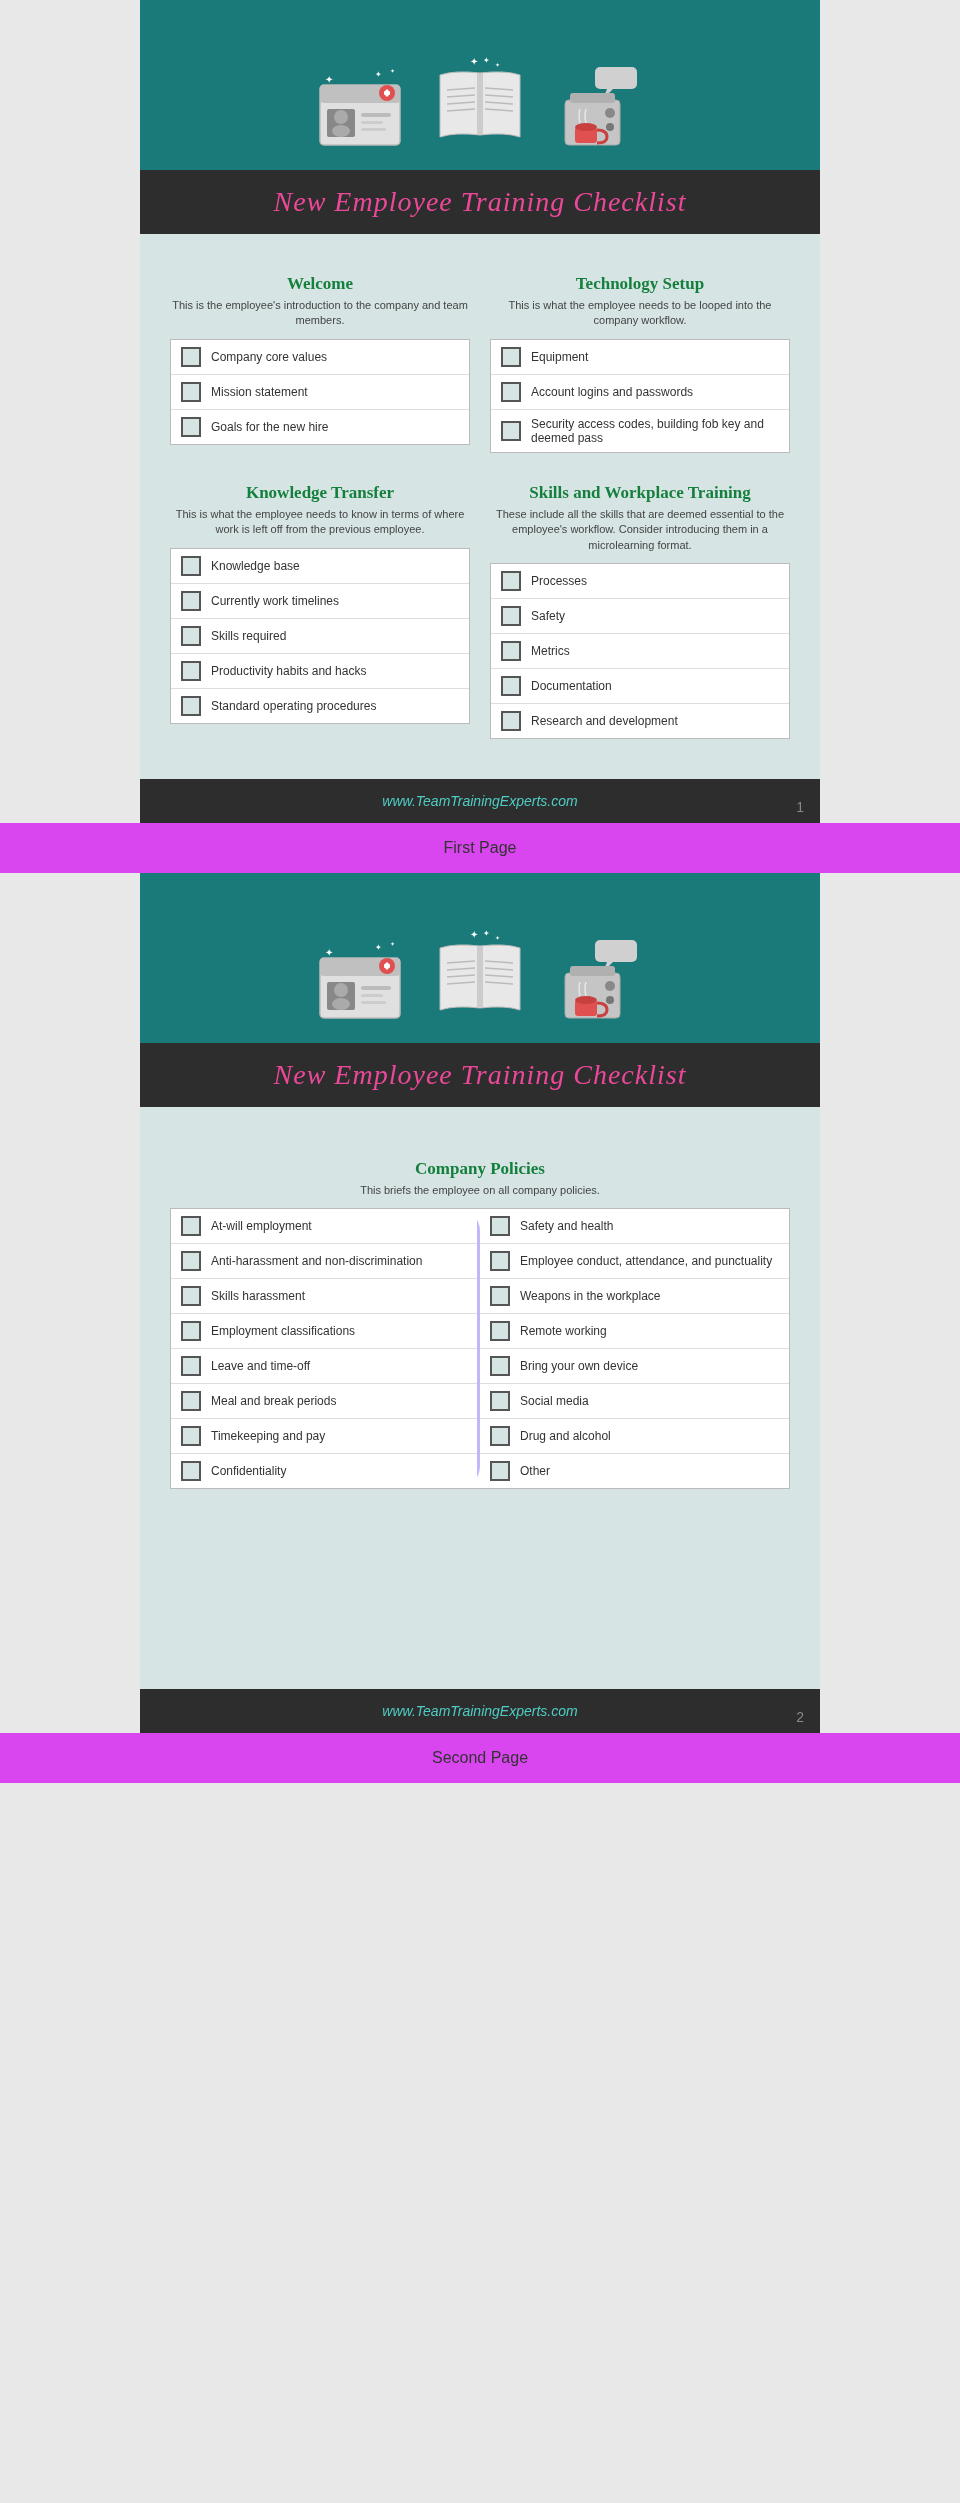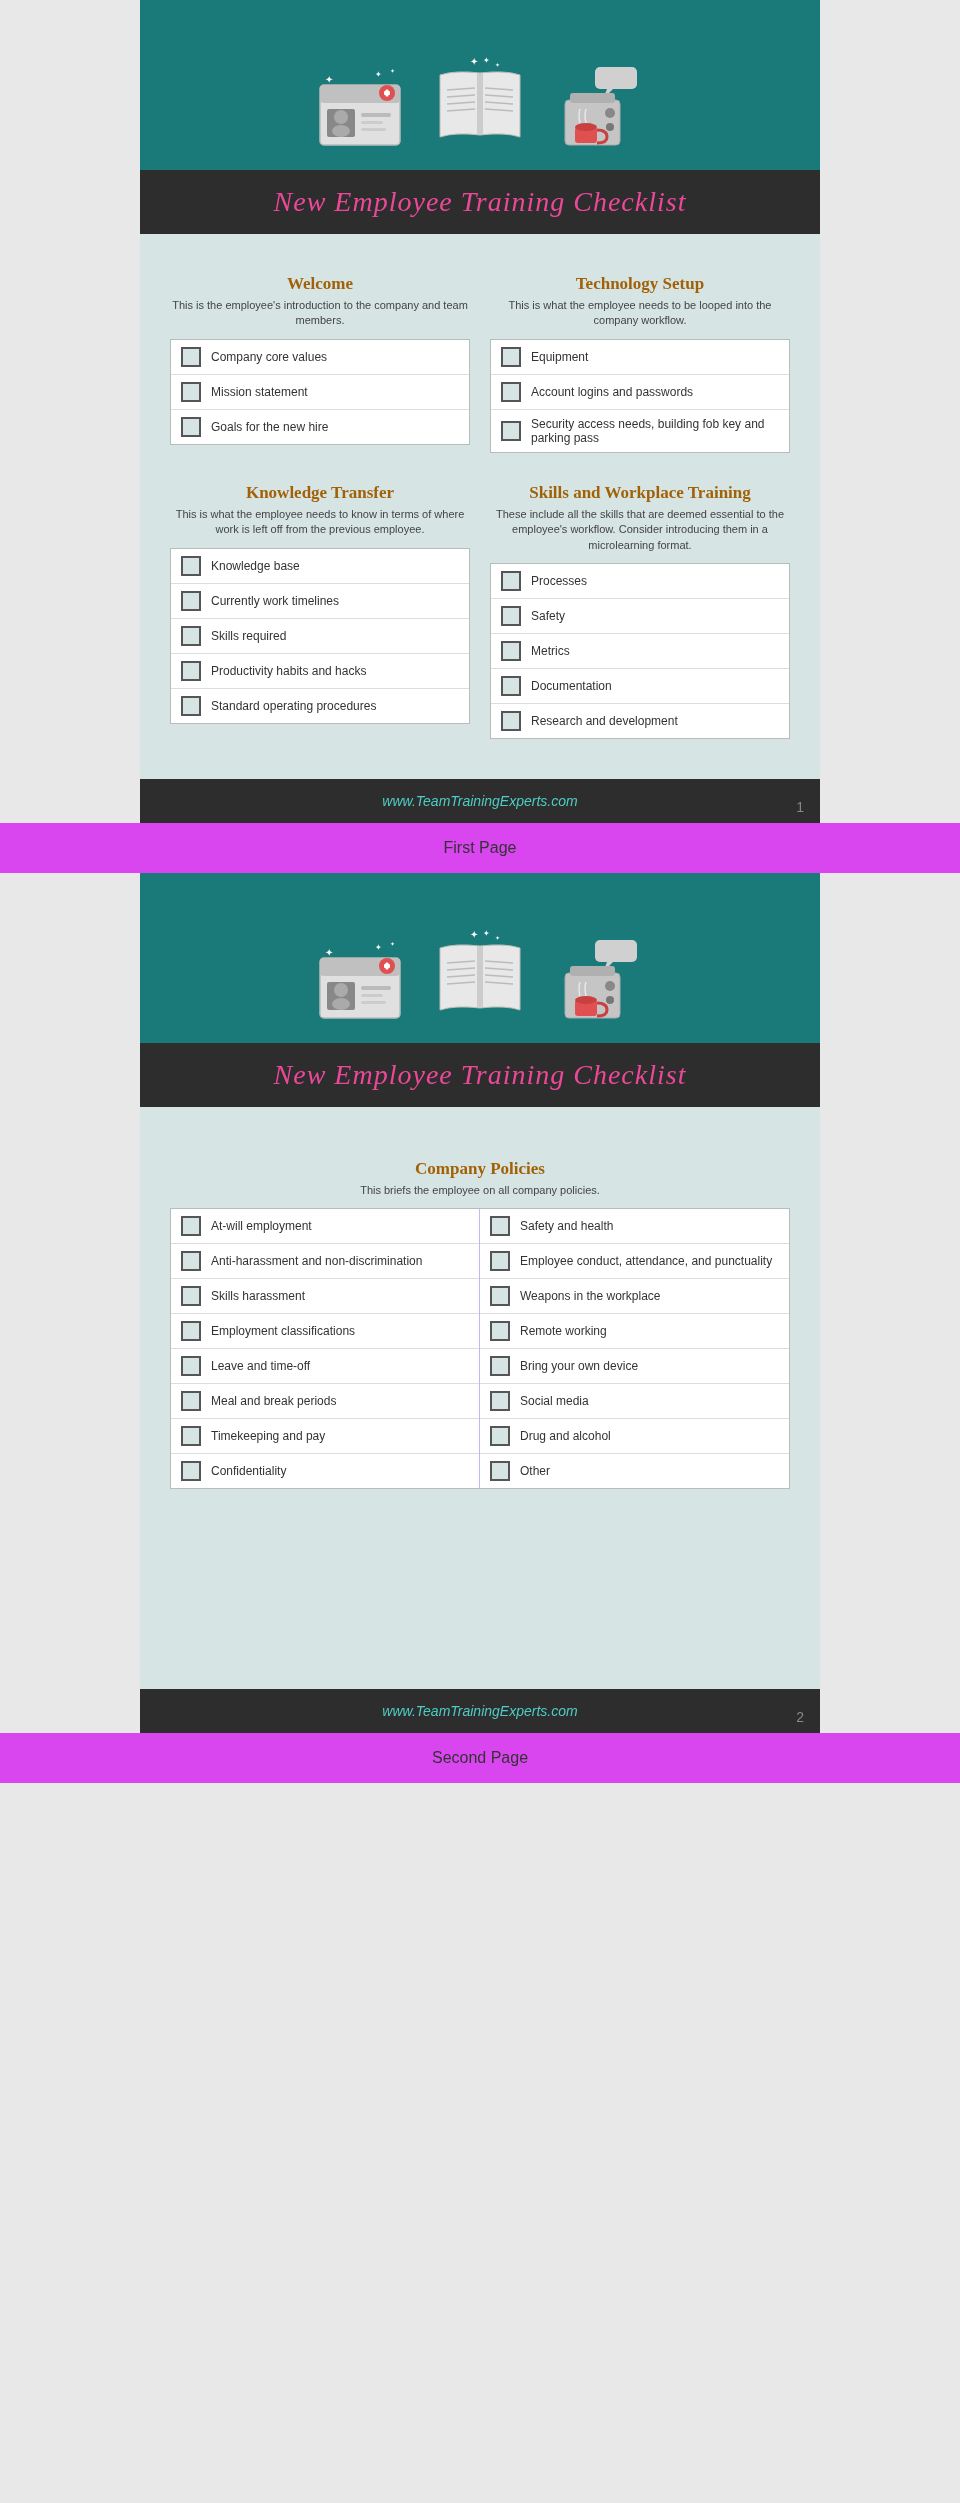--- a/index.html
+++ b/index.html
@@ -84,21 +84,21 @@
 
     .section-header {
       text-align: center;
       margin-bottom: 10px;
     }
 
     .section-header h2 {
       font-family: 'Georgia', serif;
       font-size: 17px;
       font-weight: bold;
-      color: #a16207;
+      color: #15803d;
       margin-bottom: 4px;
     }
 
     .section-header p {
       font-size: 11px;
       color: #444;
       line-height: 1.4;
       font-family: Arial, sans-serif;
     }
 
@@ -192,21 +192,22 @@
 
     .two-col-list .col-right .checklist-item:last-child {
       border-bottom: none;
     }
 
     .col-left, .col-right {
       border: none;
     }
 
     .col-left {
-      border-right: 1px solid #c4b5fd;
+      border-right: 3px solid #c4b5fd;
+      border-radius: 22px;
     }
 
     
     .spacer {
       height: 20px;
     }
 
     
   </style>
 </head>
@@ -322,21 +323,21 @@
           <div class="checklist-item">
             <div class="checkbox"></div>
             <span>Equipment</span>
           </div>
           <div class="checklist-item">
             <div class="checkbox"></div>
             <span>Account logins and passwords</span>
           </div>
           <div class="checklist-item">
             <div class="checkbox"></div>
-            <span>Security access needs, building fob key and parking pass</span>
+            <span>Security access codes, building fob key and deemed pass</span>
           </div>
         </div>
       </div>
 
       <div class="section">
         <div class="section-header">
           <h2>Knowledge Transfer</h2>
           <p>This is what the employee needs to know in terms of where work is left off from the previous employee.</p>
         </div>
         <div class="checklist">

